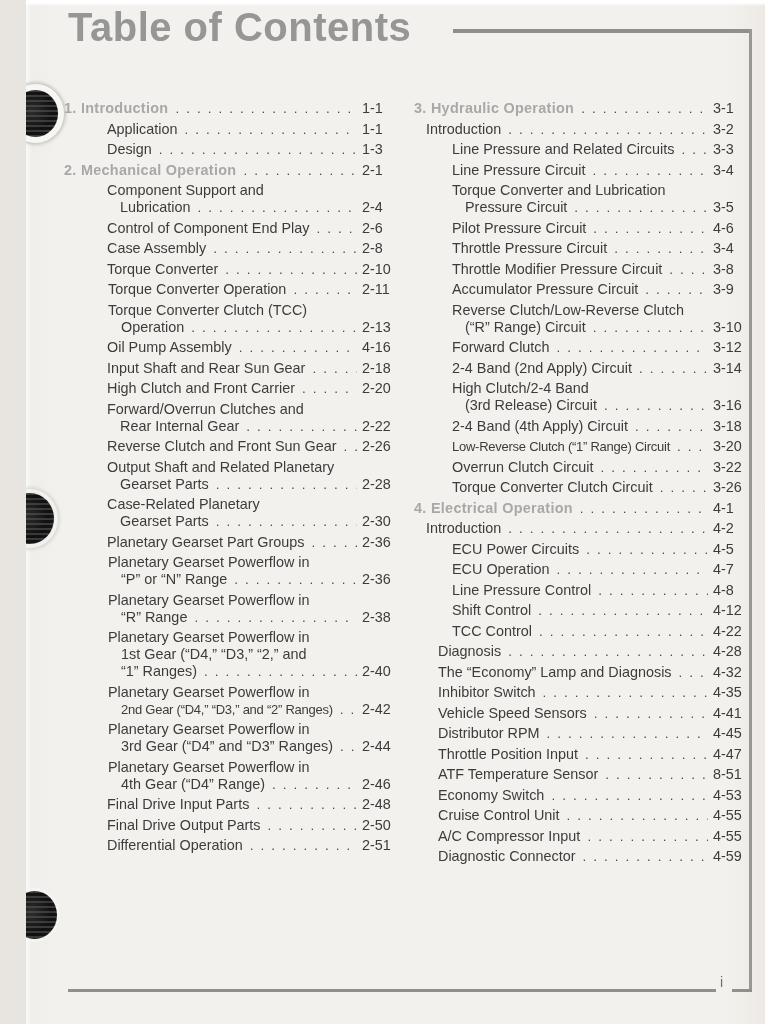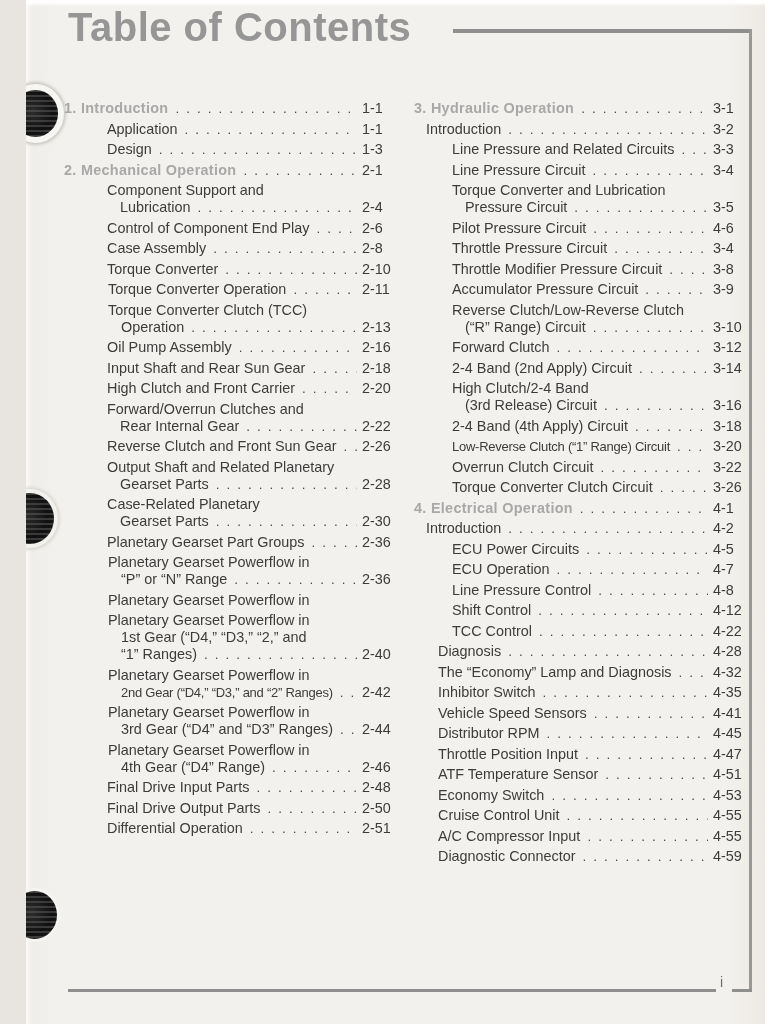--- a/index.html
+++ b/index.html
@@ -150,21 +150,21 @@
           <div class="line cont last">
             <span class="label">Operation</span>
             <span class="dots"></span>
             <span class="pagenum">2-13</span>
           </div>
         </div>
         <div class="entry lvl1">
           <div class="line last">
             <span class="label">Oil Pump Assembly</span>
             <span class="dots"></span>
-            <span class="pagenum">2-16</span>
+            <span class="pagenum">4-16</span>
           </div>
         </div>
         <div class="entry lvl1">
           <div class="line last">
             <span class="label">Input Shaft and Rear Sun Gear</span>
             <span class="dots"></span>
             <span class="pagenum">2-18</span>
           </div>
         </div>
         <div class="entry lvl1">
@@ -215,20 +215,25 @@
         <div class="entry lvl2">
           <div class="line"><span class="label">Planetary Gearset Powerflow in</span></div>
           <div class="line cont last">
             <span class="label">“P” or “N” Range</span>
             <span class="dots"></span>
             <span class="pagenum">2-36</span>
           </div>
         </div>
         <div class="entry lvl2">
           <div class="line"><span class="label">Planetary Gearset Powerflow in</span></div>
+          <div class="line cont last">
+            <span class="label">“R” Range</span>
+            <span class="dots"></span>
+            <span class="pagenum">2-38</span>
+          </div>
         </div>
         <div class="entry lvl2">
           <div class="line"><span class="label">Planetary Gearset Powerflow in</span></div>
           <div class="line cont"><span class="label">1st Gear (“D4,” “D3,” “2,” and</span></div>
           <div class="line cont last">
             <span class="label">“1” Ranges)</span>
             <span class="dots"></span>
             <span class="pagenum">2-40</span>
           </div>
         </div>
@@ -489,21 +494,21 @@
           <div class="line last">
             <span class="label">Throttle Position Input</span>
             <span class="dots"></span>
             <span class="pagenum">4-47</span>
           </div>
         </div>
         <div class="entry lvl3">
           <div class="line last">
             <span class="label">ATF Temperature Sensor</span>
             <span class="dots"></span>
-            <span class="pagenum">4-51</span>
+            <span class="pagenum">8-51</span>
           </div>
         </div>
         <div class="entry lvl3">
           <div class="line last">
             <span class="label">Economy Switch</span>
             <span class="dots"></span>
             <span class="pagenum">4-53</span>
           </div>
         </div>
         <div class="entry lvl3">

